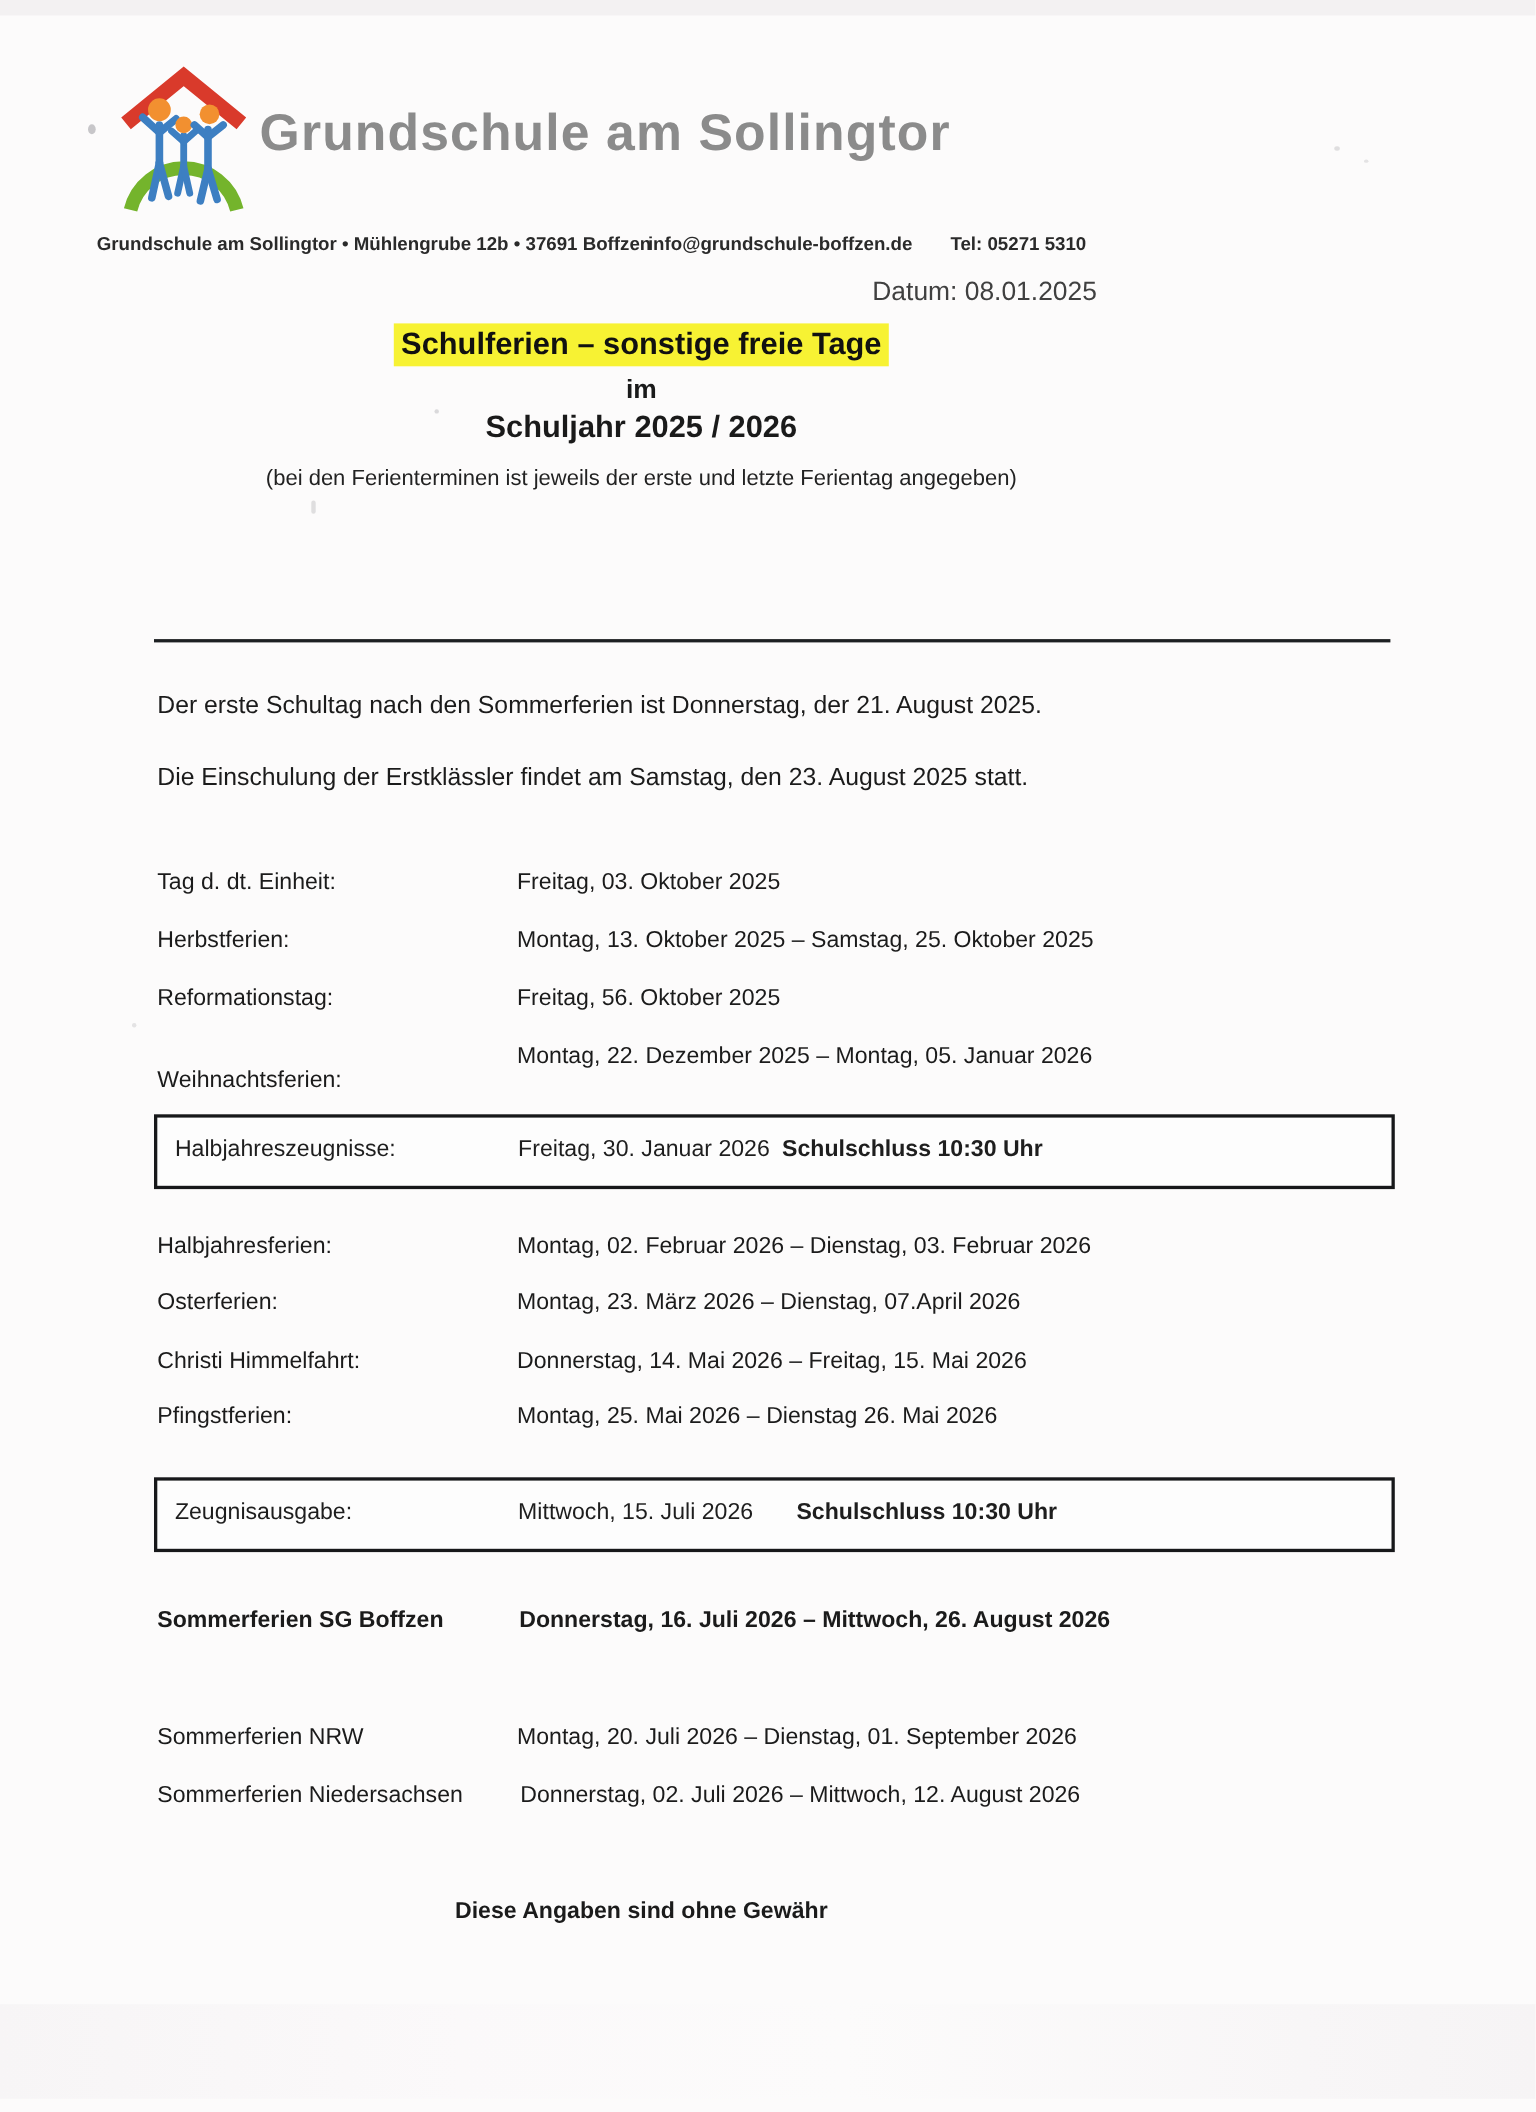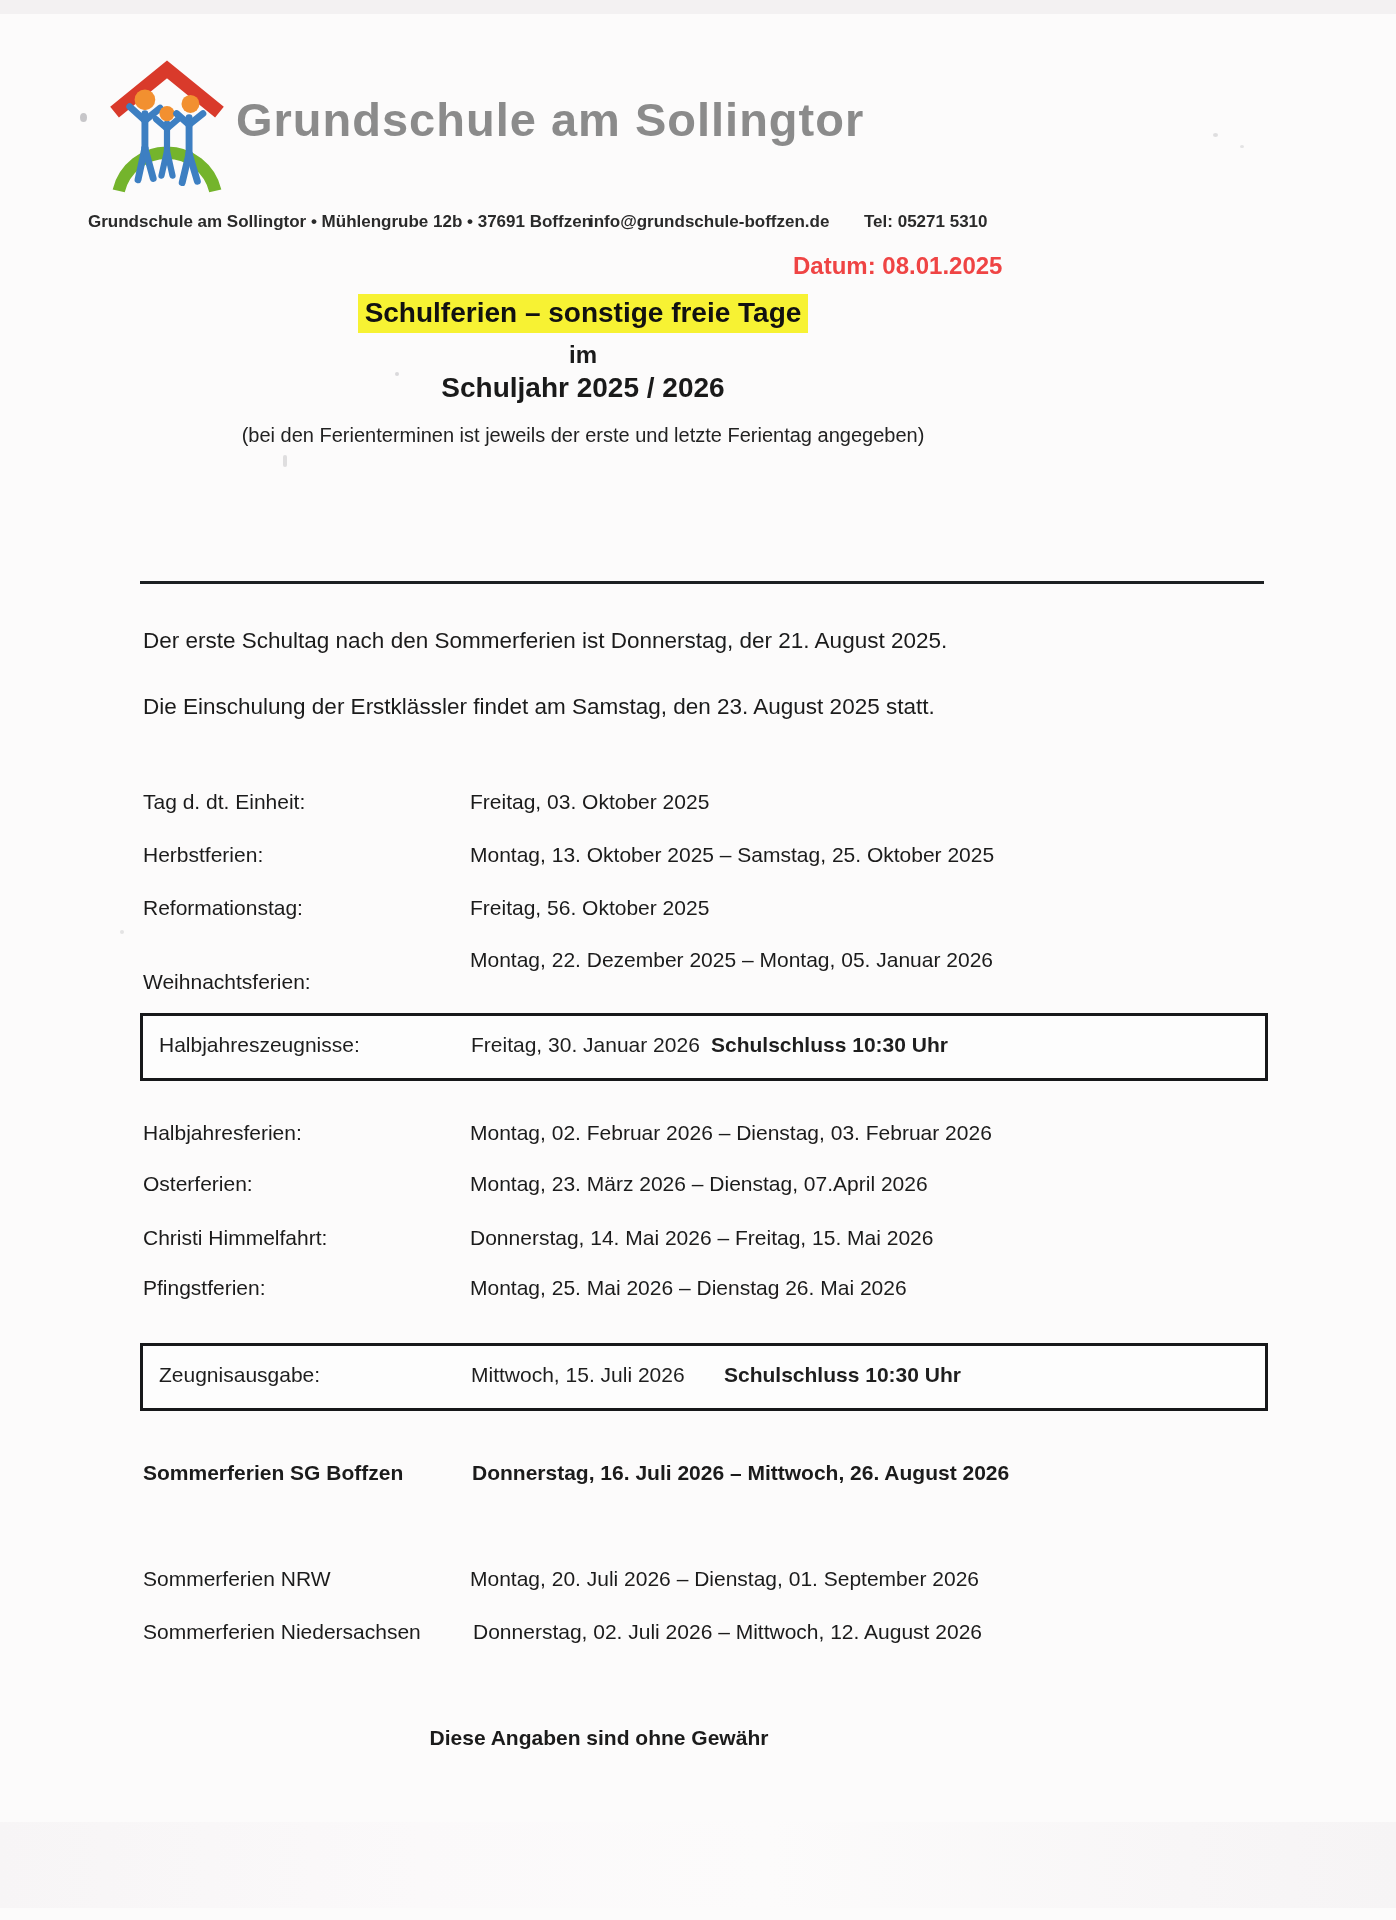--- a/index.html
+++ b/index.html
@@ -17,21 +17,21 @@
 
   
   .logo{position:absolute;left:98px;top:42px;width:138px;height:168px;}
   .brand{position:absolute;left:236px;top:92px;font-size:47px;font-weight:bold;color:#8b8b8b;letter-spacing:1px;white-space:nowrap;}
 
   .addr-line{position:absolute;top:212px;font-size:17px;font-weight:bold;color:#2a2a2a;white-space:nowrap;}
   .addr-main{left:88px;}
   .addr-email{left:589px;}
   .addr-phone{left:864px;}
 
-  .datum{position:absolute;left:793px;top:252px;font-size:24px;color:#ef4444;font-weight:bold;}
+  .datum{position:absolute;left:793px;top:252px;font-size:24px;color:#404040;}
 
   
   .center-block{position:absolute;left:0;width:1166px;text-align:center;white-space:nowrap;}
   .title-hl{display:inline-block;background:#f7f233;color:#111;font-weight:bold;font-size:28px;padding:3px 7px 4px;}
   .h-im{font-weight:bold;font-size:24px;color:#1a1a1a;}
   .h-year{font-weight:bold;font-size:28px;color:#1a1a1a;}
   .h-sub{font-size:20px;color:#222;}
 
   .rule{position:absolute;left:140px;top:581px;width:1124px;height:3px;background:#1d2022;}
 
@@ -41,21 +41,21 @@
   .row-value{position:absolute;left:470px;font-size:21px;color:#1b1b1b;white-space:nowrap;}
   .bold{font-weight:bold;}
 
   .framed{position:absolute;left:140px;width:1122px;height:62px;border:3px solid #17181a;background:#fdfdfd;}
   .framed .f-label{position:absolute;left:16px;top:17px;font-size:21px;white-space:nowrap;}
   .framed .f-value{position:absolute;left:328px;top:17px;font-size:21px;white-space:nowrap;}
   .framed .f-note{position:absolute;top:17px;font-size:21px;font-weight:bold;white-space:nowrap;}
   #box1 .f-note{left:568px;}
   #box2 .f-note{left:581px;}
 
-  .footer-note{position:absolute;left:16px;width:1166px;top:1726px;text-align:center;font-size:21px;font-weight:bold;color:#1b1b1b;}
+  .footer-note{position:absolute;left:0;width:1166px;top:1726px;text-align:center;font-size:21px;font-weight:bold;color:#1b1b1b;}
 </style>
 </head>
 <body>
 
 <div class="scan-top"></div>
 <div class="scan-bottom"></div>
 <div class="speck" style="left:80px;top:113px;width:7px;height:9px;"></div>
 <div class="speck" style="left:1213px;top:133px;width:5px;height:4px;opacity:.3;"></div>
 <div class="speck" style="left:1240px;top:145px;width:4px;height:3px;opacity:.25;"></div>
 <div class="speck" style="left:395px;top:372px;width:4px;height:4px;opacity:.35;"></div>

